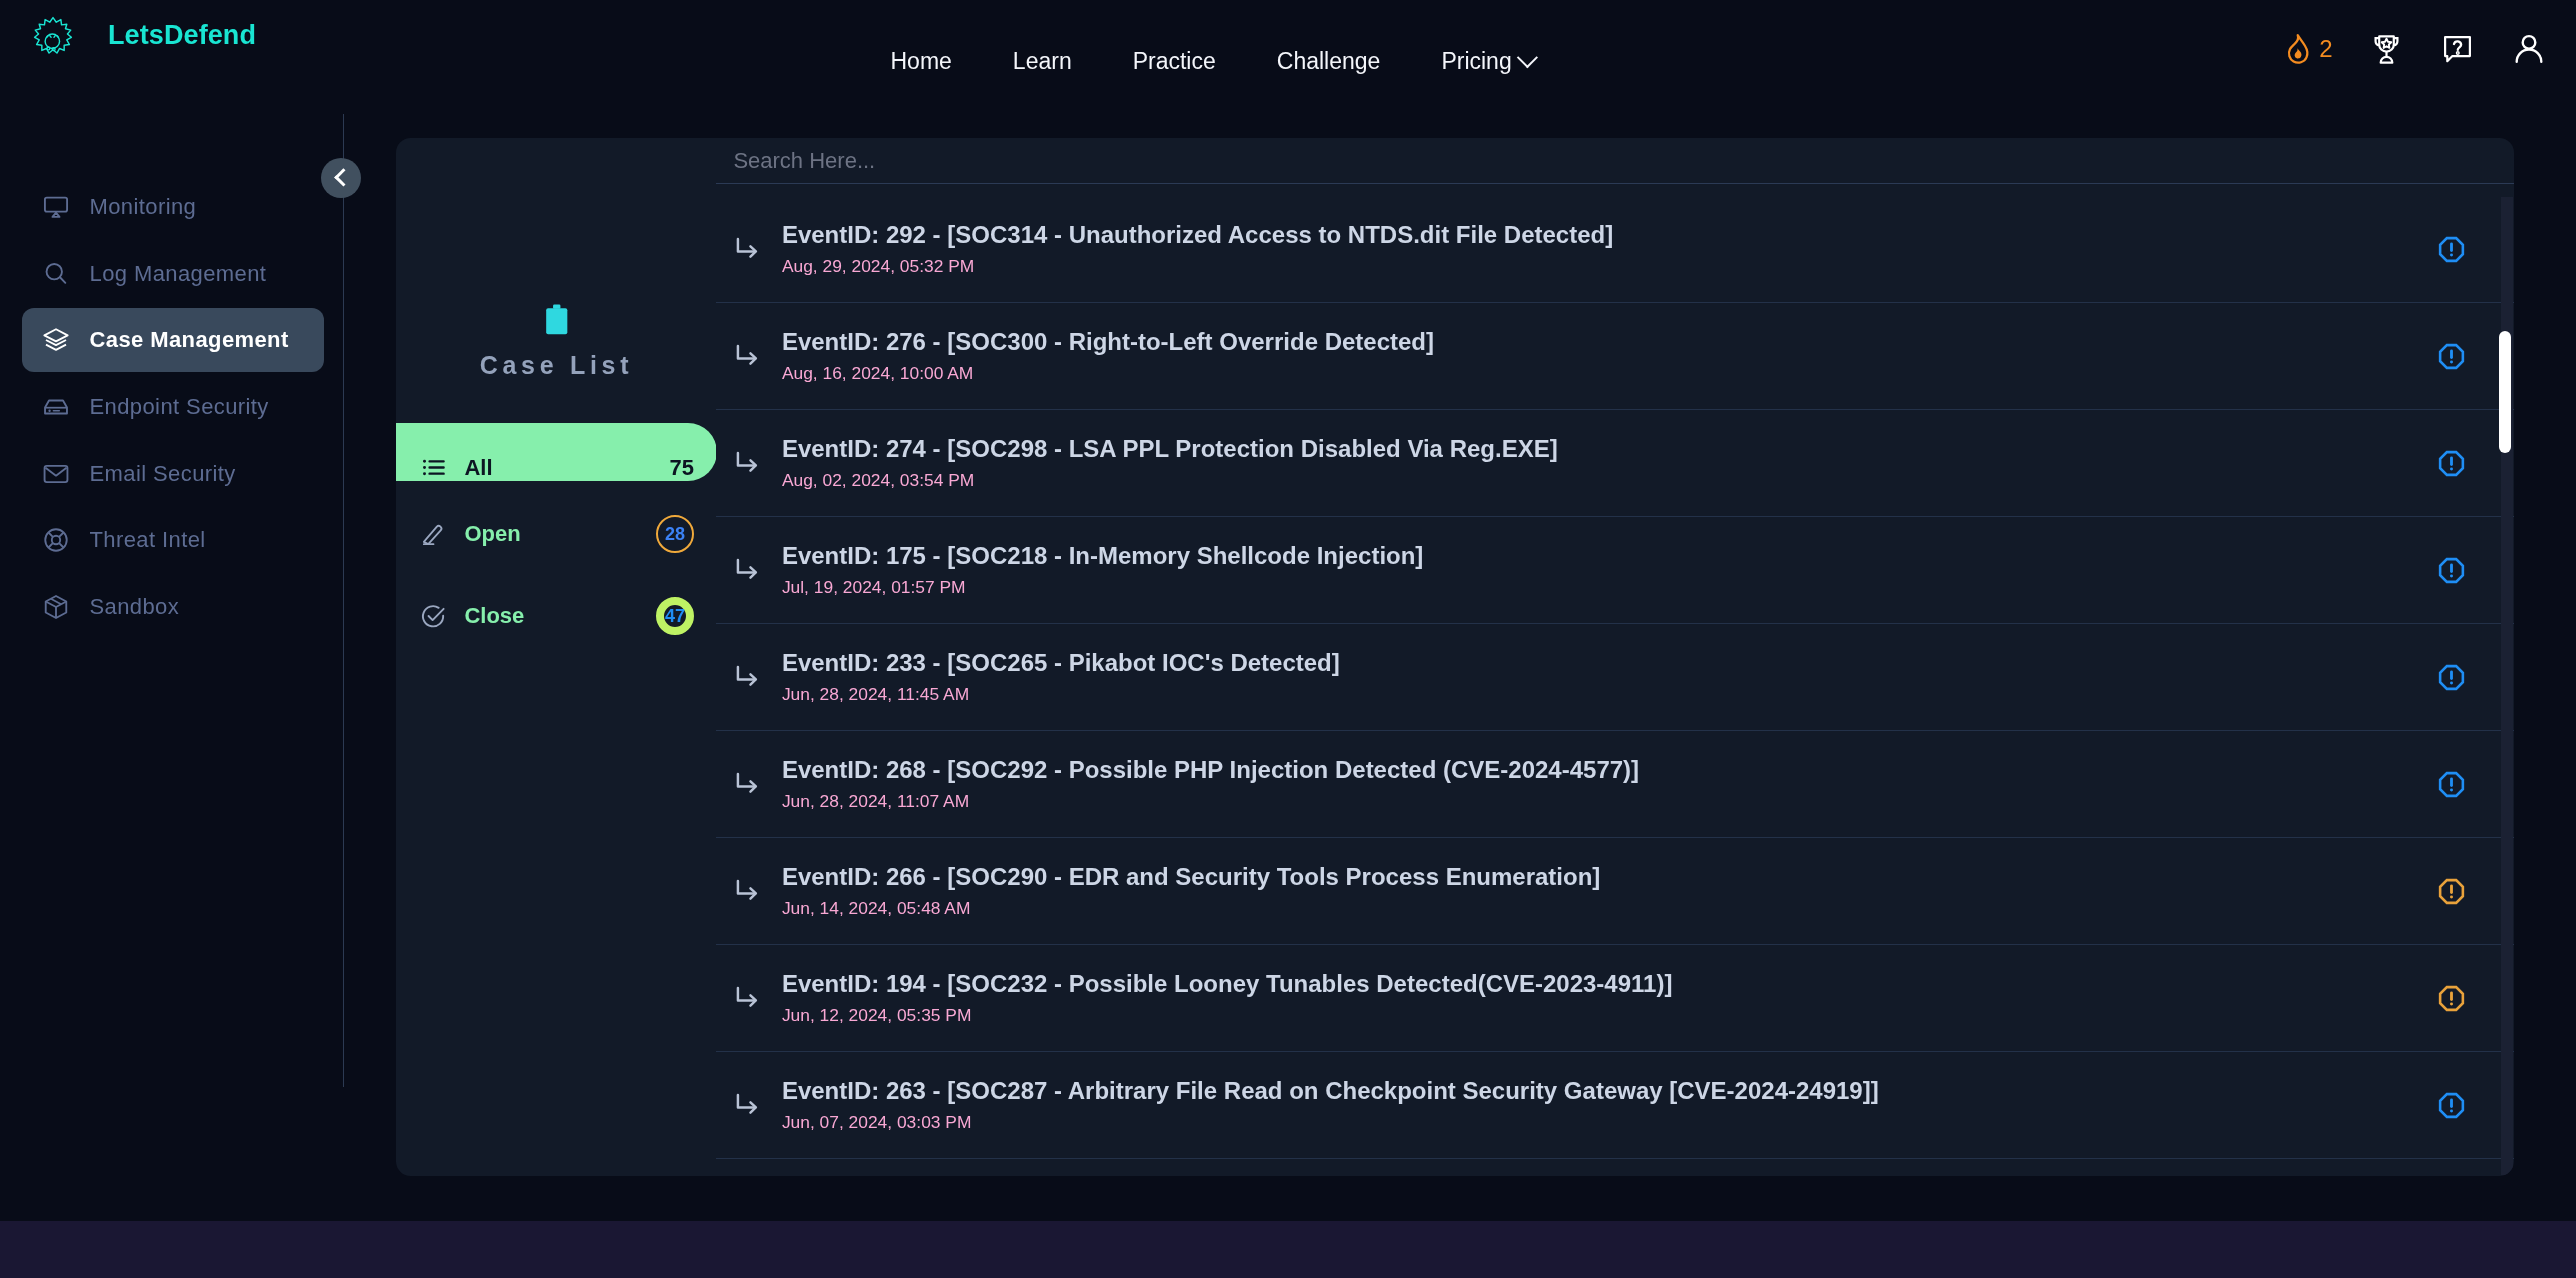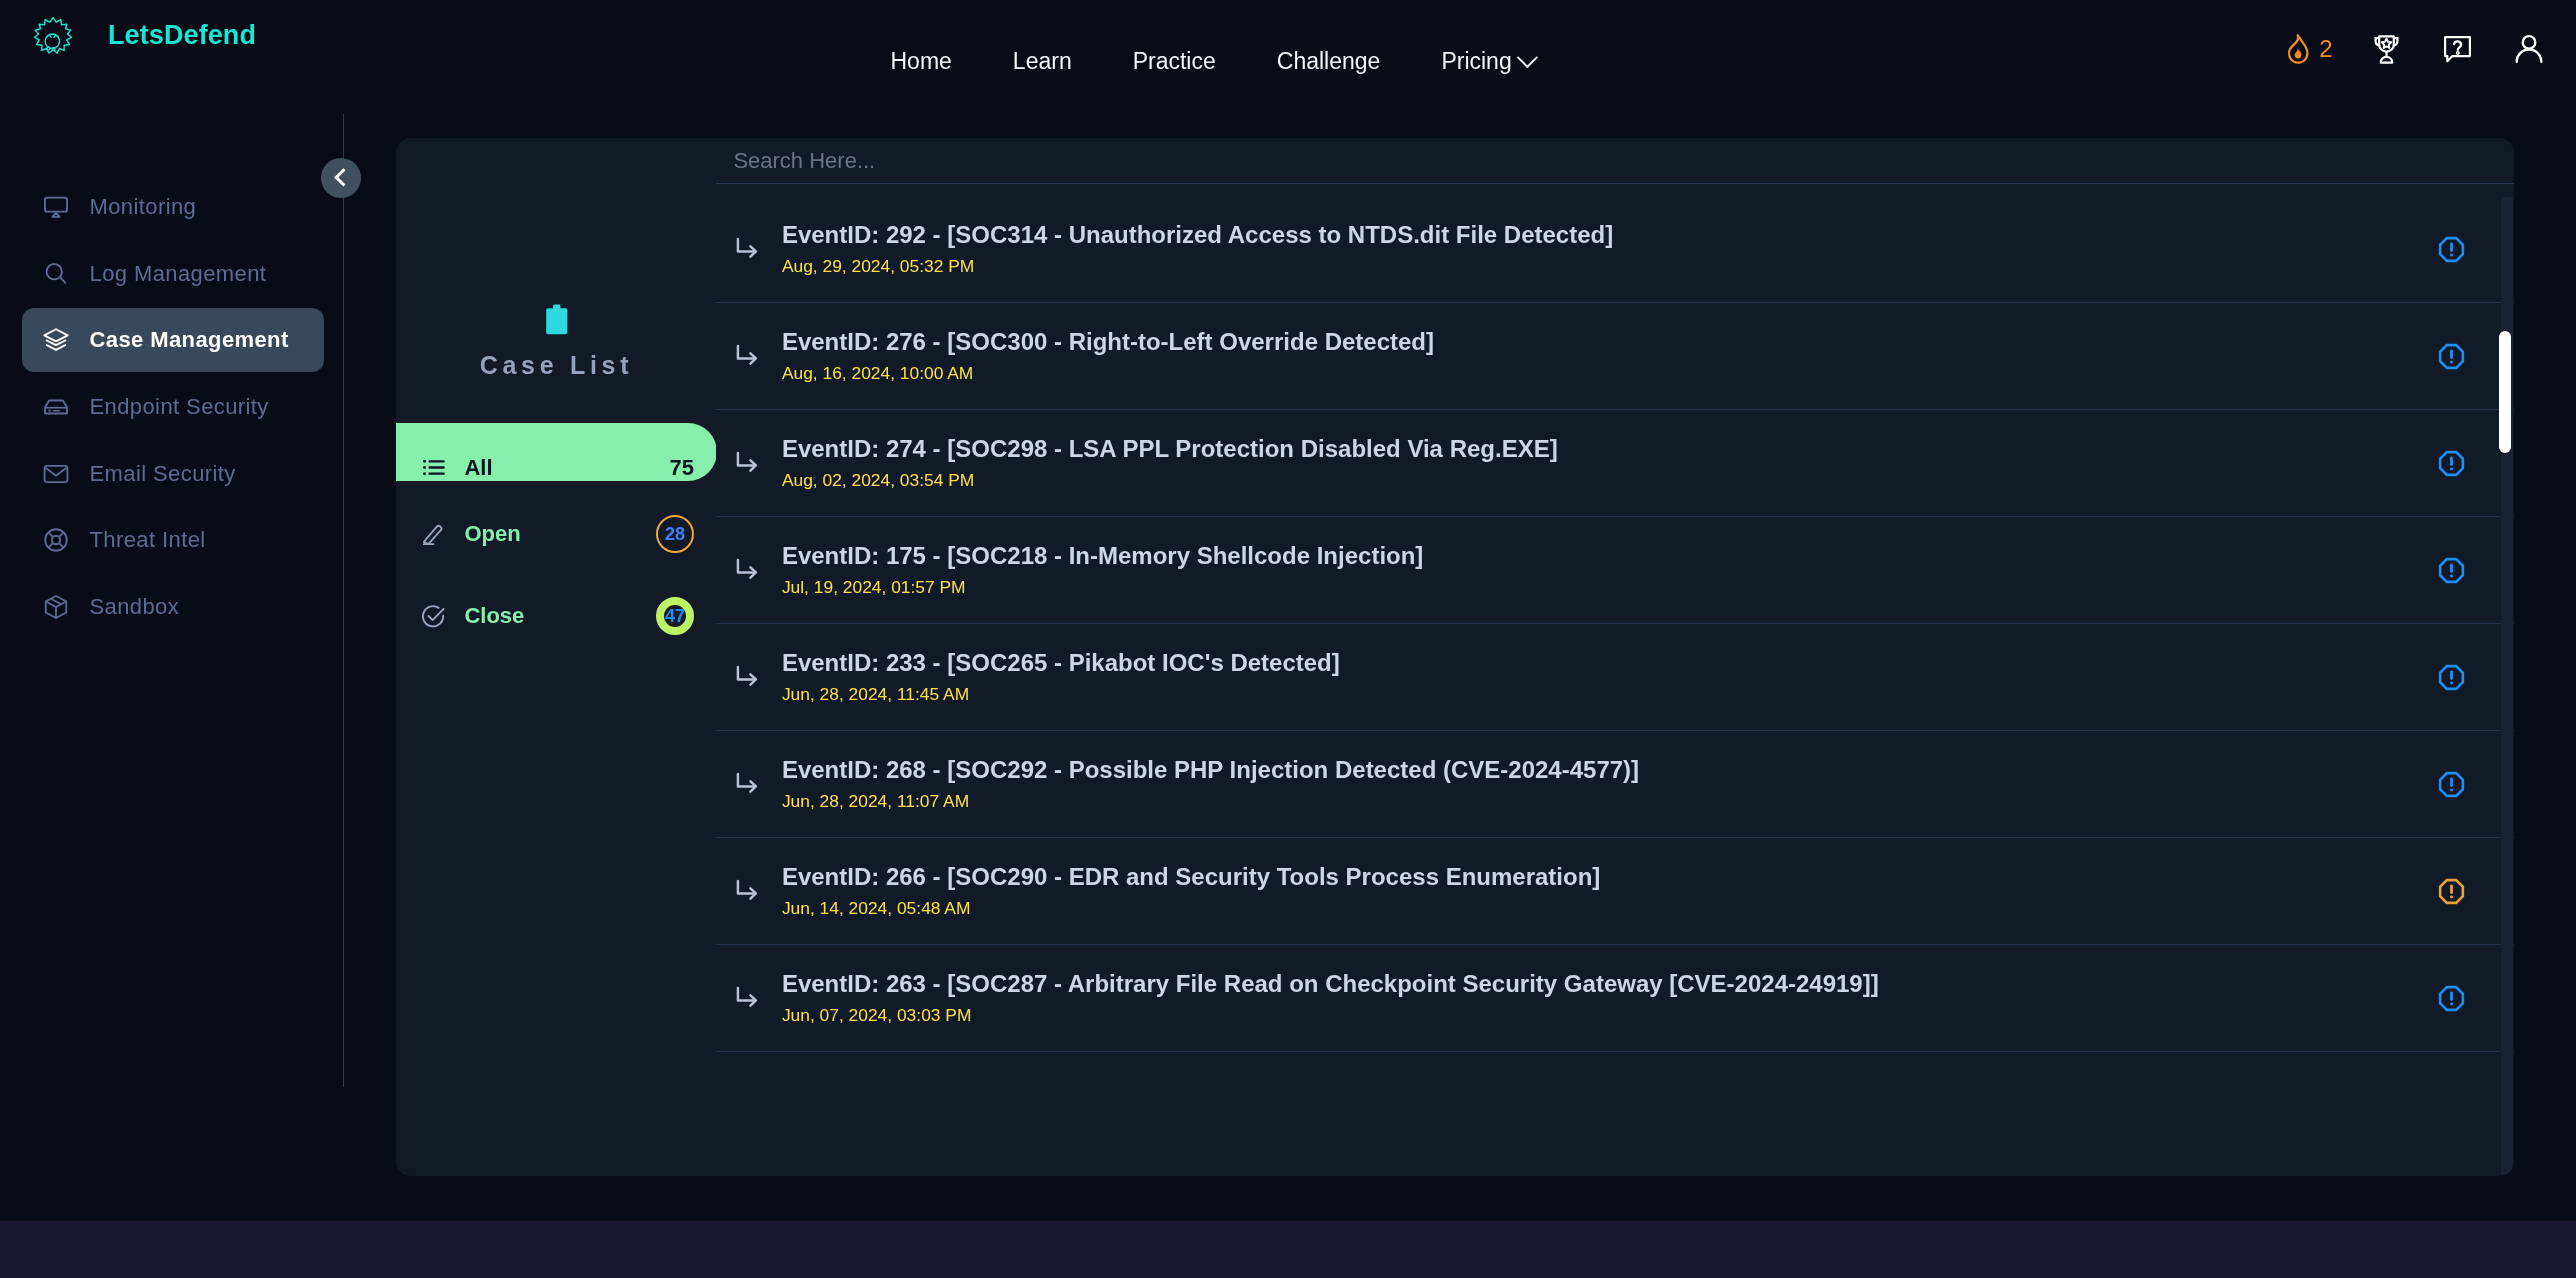--- a/index.html
+++ b/index.html
@@ -216,21 +216,21 @@
   .row-arrow { flex: 0 0 auto; margin-right: 19px; }
   .row-text { flex: 1; min-width: 0; }
   .row-title {
     color: #cdd6e6;
     font-size: 24px;
     font-weight: bold;
     white-space: nowrap;
     margin-bottom: 6.7px;
   }
   .row-date {
-    color: #fde047;
+    color: #f9a8d4;
     font-size: 17.4px;
   }
   .row-sev { flex: 0 0 auto; margin-left: 16px; }
 
   .scrollbar-track {
     position: absolute;
     top: 59px; right: 1.3px;
     width: 12px; height: 978px;
     background: #1b2133;
   }
@@ -549,20 +549,35 @@
             <path d="M12 7.6 v5.2" stroke="#e9a23b" stroke-width="2.2" stroke-linecap="round"></path>
             <circle cx="12" cy="16.2" r="1.15" fill="#e9a23b"></circle>
           </svg>
         </div>
         <div class="case-row">
           <svg class="row-arrow" width="29.5" height="29.5" viewBox="0 0 24 24">
             <path d="M4 4 v10.2 h14" fill="none" stroke="#b9c3d6" stroke-width="2" stroke-linecap="round" stroke-linejoin="round"></path>
             <path d="M14.2 10 L18.6 14.2 L14.2 18.4" fill="none" stroke="#b9c3d6" stroke-width="2" stroke-linecap="round" stroke-linejoin="round"></path>
           </svg>
           <div class="row-text">
+            <div class="row-title">EventID: 194 - [SOC232 - Possible Looney Tunables Detected(CVE-2023-4911)]</div>
+            <div class="row-date">Jun, 12, 2024, 05:35 PM</div>
+          </div>
+          <svg class="row-sev" width="31" height="31" viewBox="0 0 24 24">
+            <path d="M8.4 3.2 h7.2 L20.8 8.4 v7.2 L15.6 20.8 h-7.2 L3.2 15.6 v-7.2 Z" fill="none" stroke="#e9a23b" stroke-width="2"></path>
+            <path d="M12 7.6 v5.2" stroke="#e9a23b" stroke-width="2.2" stroke-linecap="round"></path>
+            <circle cx="12" cy="16.2" r="1.15" fill="#e9a23b"></circle>
+          </svg>
+        </div>
+        <div class="case-row">
+          <svg class="row-arrow" width="29.5" height="29.5" viewBox="0 0 24 24">
+            <path d="M4 4 v10.2 h14" fill="none" stroke="#b9c3d6" stroke-width="2" stroke-linecap="round" stroke-linejoin="round"></path>
+            <path d="M14.2 10 L18.6 14.2 L14.2 18.4" fill="none" stroke="#b9c3d6" stroke-width="2" stroke-linecap="round" stroke-linejoin="round"></path>
+          </svg>
+          <div class="row-text">
             <div class="row-title">EventID: 263 - [SOC287 - Arbitrary File Read on Checkpoint Security Gateway [CVE-2024-24919]]</div>
             <div class="row-date">Jun, 07, 2024, 03:03 PM</div>
           </div>
           <svg class="row-sev" width="31" height="31" viewBox="0 0 24 24">
             <path d="M8.4 3.2 h7.2 L20.8 8.4 v7.2 L15.6 20.8 h-7.2 L3.2 15.6 v-7.2 Z" fill="none" stroke="#1f8ef5" stroke-width="2"></path>
             <path d="M12 7.6 v5.2" stroke="#1f8ef5" stroke-width="2.2" stroke-linecap="round"></path>
             <circle cx="12" cy="16.2" r="1.15" fill="#1f8ef5"></circle>
           </svg>
         </div>
       </div>

